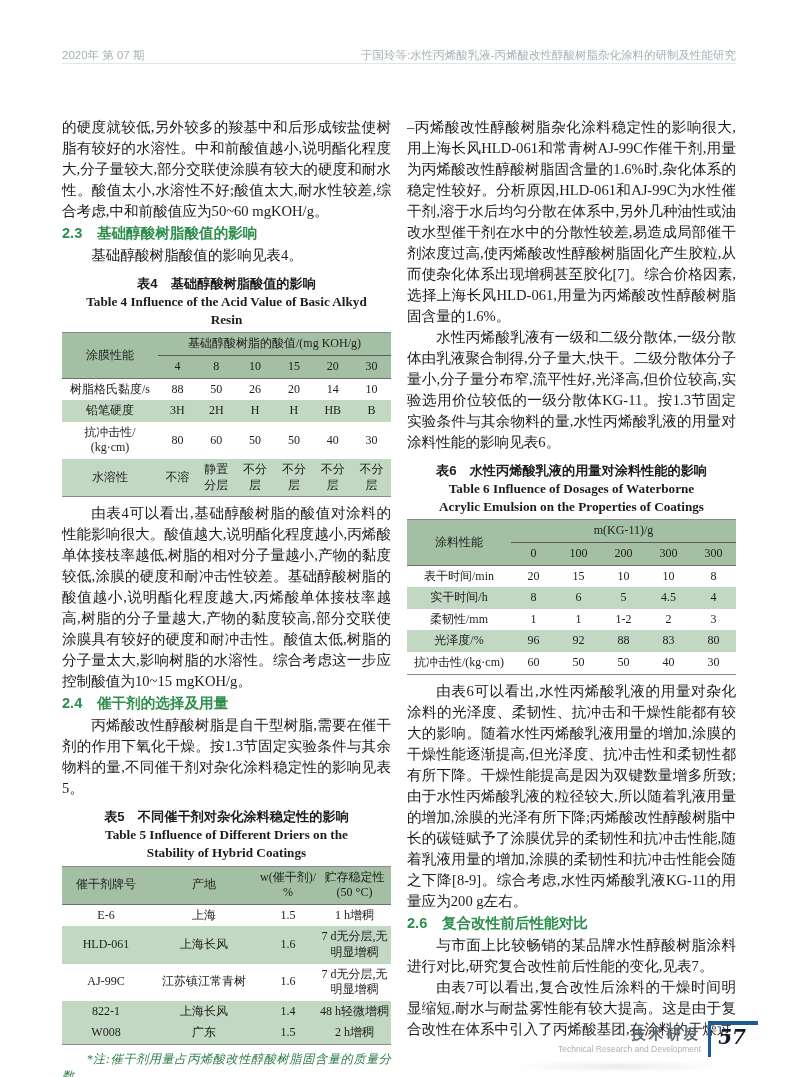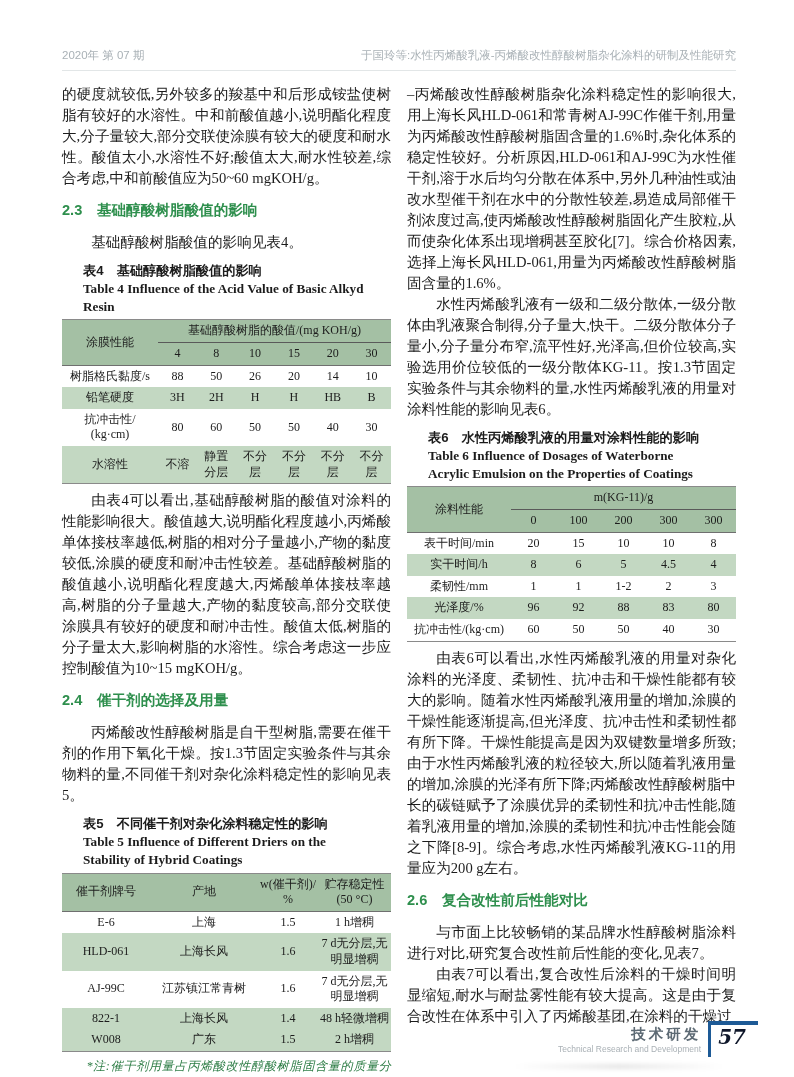--- a/index.html
+++ b/index.html
@@ -12,36 +12,36 @@
     padding:48px 58px 0 62px;
     font-family:"Liberation Serif","DejaVu Serif",serif;
     color:#1c1c1c;
     overflow:hidden;
   }
   
   .pg-header{
     display:flex;justify-content:space-between;align-items:flex-end;
     font-family:"Liberation Sans","DejaVu Sans",sans-serif;
     font-size:11.5px;color:#a9b1b6;
-    padding-bottom:7px;border-bottom:1px solid #e2e6e7;margin-bottom:13px;
+    border-bottom:1px solid #e2e6e7;margin-bottom:13px;
   }
   
   .columns{display:flex;gap:16px;}
   .col{flex:1;min-width:0;}
   p.body{
     margin:0;font-size:14.6px;line-height:1.44;
     text-align:justify;text-indent:2em;
   }
-  p.noindent{text-indent:0;}
+  p.noindent{text-indent:0;margin-top:40px;}
   h3.sec{
-    margin:11px 0;font-family:"Liberation Sans","DejaVu Sans",sans-serif;
+    margin:1px 0;font-family:"Liberation Sans","DejaVu Sans",sans-serif;
     font-size:14.6px;line-height:1.44;font-weight:bold;color:#2e8f4d;
   }
   
-  .tbl-title{text-align:left;font-weight:bold;margin:9px 21px 4px;line-height:1.35;}
+  .tbl-title{text-align:center;font-weight:bold;margin:9px 21px 4px;line-height:1.35;}
   .t-cn{font-family:"Liberation Sans","DejaVu Sans",sans-serif;font-size:13.2px;}
   .t-en{font-family:"Liberation Serif","DejaVu Serif",serif;font-size:13.2px;}
   
   table.tbl{
     width:100%;border-collapse:collapse;table-layout:fixed;
     font-size:12px;margin:2px 0 6px;
     border-top:1.4px solid #8a8a8a;border-bottom:1.4px solid #8a8a8a;
   }
   table.tbl th,table.tbl td{
     padding:3px 2px;text-align:center;vertical-align:middle;

